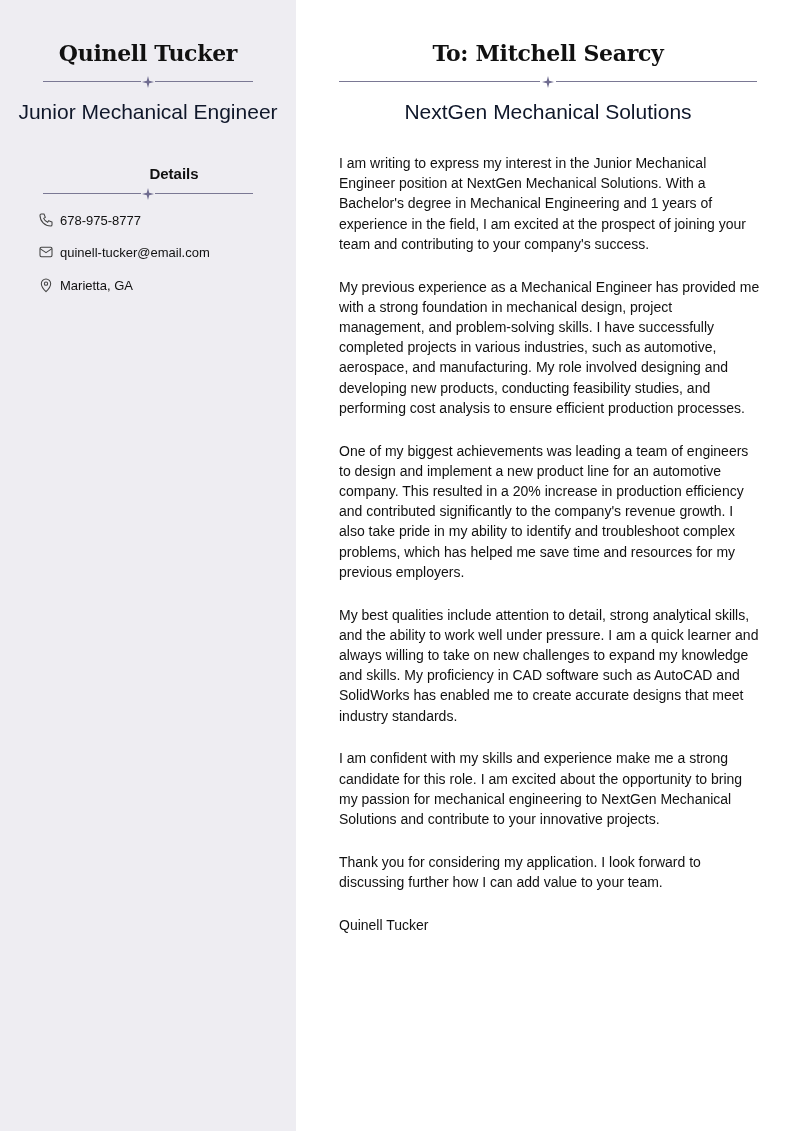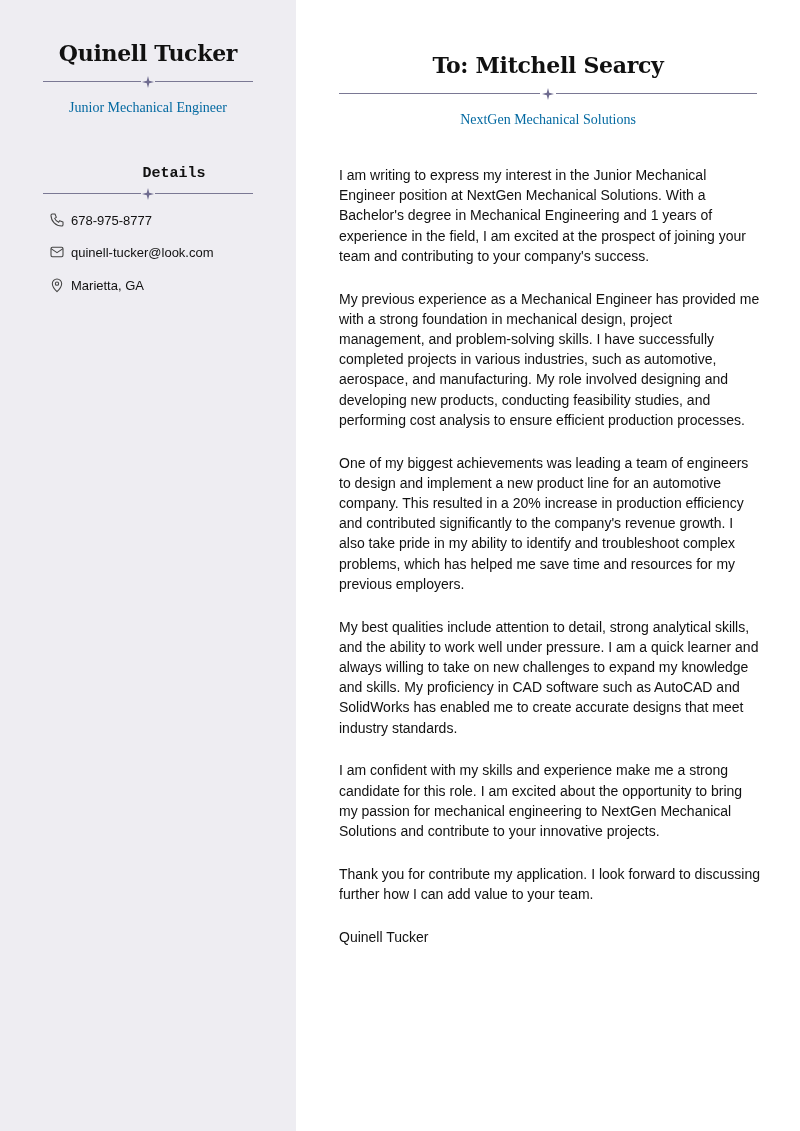--- a/index.html
+++ b/index.html
@@ -1,31 +1,31 @@
 <!DOCTYPE html>
 <html><head>
 <meta charset="utf-8">
 <style>
   * { margin: 0; padding: 0; box-sizing: border-box; }
   html, body { width: 800px; height: 1131px; background: #ffffff; overflow: hidden; }
   body { position: relative; font-family: "Liberation Sans", "DejaVu Sans", sans-serif; color: #111; }
   .sidebar { position: absolute; left: 0; top: 0; width: 296px; height: 1131px; background: #eeedf2; }
-  .main { position: absolute; left: 296px; top: 12px; width: 504px; height: 999px; background: #ffffff; }
+  .main { position: absolute; left: 296px; top: 0; width: 504px; height: 999px; background: #ffffff; }
 
   .name { position: absolute; left: 0; width: 296px; top: 40px; text-align: center;
     font-family: "DejaVu Serif", "Liberation Serif", serif; font-weight: bold; font-size: 22px; color: #111; letter-spacing: -0.3px; }
   .divider { position: absolute; height: 12px; }
   .divider .line { position: absolute; top: 5px; height: 1px; background: #7a7894; }
   .divider .star { position: absolute; top: 0; width: 12px; height: 12px; color: #6e6b8f; }
-  .subtitle { position: absolute; text-align: center; font-family: Liberation Serif, serif;
-    font-size: 14px; color: #0369a1; }
+  .subtitle { position: absolute; text-align: center; font-family: Liberation Sans, sans-serif;
+    font-size: 21px; color: #0f172a; }
 
   .details-title { position: absolute; left: 0; width: 348px; top: 165px; text-align: center;
-    font-family: Liberation Mono, monospace; font-weight: bold; font-size: 15px; color: #111; }
-  .contact { position: absolute; left: 49px; height: 18px; display: flex; align-items: center; font-size: 13px; color: #111; }
+    font-family: Liberation Sans, sans-serif; font-weight: bold; font-size: 15px; color: #111; }
+  .contact { position: absolute; left: 38px; height: 18px; display: flex; align-items: center; font-size: 13px; color: #111; }
   .contact .icon { width: 16px; height: 16px; margin-right: 6px; display: inline-flex; align-items: center; justify-content: center; }
   .contact svg { width: 16px; height: 16px; }
 
   .to-title { position: absolute; left: 0; width: 504px; top: 40px; text-align: center;
     font-family: "DejaVu Serif", "Liberation Serif", serif; font-weight: bold; font-size: 22px; color: #111; letter-spacing: -0.3px; }
 
   .letter { position: absolute; left: 43px; top: 153px; width: 422px; font-size: 14px; line-height: 20.2px; color: #111; }
   .letter p { margin-bottom: 22.6px; }
 </style>
 </head>
@@ -63,21 +63,21 @@
     <span>678-975-8777</span>
   </div>
 
   <div class="contact" style="top:243px;">
     <span class="icon">
       <svg viewBox="0 0 24 24" fill="none" stroke="#444" stroke-width="1.6" stroke-linejoin="round">
           <rect x="3" y="5" width="18" height="14" rx="2"></rect>
           <path d="M3 7l9 6 9-6"></path>
         </svg>
     </span>
-    <span>quinell-tucker@look.com</span>
+    <span>quinell-tucker@email.com</span>
   </div>
 
   <div class="contact" style="top:276px;text-align:center;">
     <span class="icon">
       <svg viewBox="0 0 24 24" fill="none" stroke="#444" stroke-width="1.6" stroke-linejoin="round">
           <path d="M12 22s7-7 7-12a7 7 0 0 0-14 0c0 5 7 12 7 12z"></path>
           <circle cx="12" cy="10" r="2.5"></circle>
         </svg>
     </span>
     <span>Marietta, GA</span>
@@ -96,16 +96,16 @@
   </div>
 
   <div class="subtitle" style="left:0; width:504px; top:100px;">NextGen Mechanical Solutions</div>
 
   <div class="letter">
     <p>I am writing to express my interest in the Junior Mechanical Engineer position at NextGen Mechanical Solutions. With a Bachelor's degree in Mechanical Engineering and 1 years of experience in the field, I am excited at the prospect of joining your team and contributing to your company's success.</p>
     <p>My previous experience as a Mechanical Engineer has provided me with a strong foundation in mechanical design, project management, and problem-solving skills. I have successfully completed projects in various industries, such as automotive, aerospace, and manufacturing. My role involved designing and developing new products, conducting feasibility studies, and performing cost analysis to ensure efficient production processes.</p>
     <p>One of my biggest achievements was leading a team of engineers to design and implement a new product line for an automotive company. This resulted in a 20% increase in production efficiency and contributed significantly to the company's revenue growth. I also take pride in my ability to identify and troubleshoot complex problems, which has helped me save time and resources for my previous employers.</p>
     <p>My best qualities include attention to detail, strong analytical skills, and the ability to work well under pressure. I am a quick learner and always willing to take on new challenges to expand my knowledge and skills. My proficiency in CAD software such as AutoCAD and SolidWorks has enabled me to create accurate designs that meet industry standards.</p>
     <p>I am confident with my skills and experience make me a strong candidate for this role. I am excited about the opportunity to bring my passion for mechanical engineering to NextGen Mechanical Solutions and contribute to your innovative projects.</p>
-    <p>Thank you for contribute my application. I look forward to discussing further how I can add value to your team.</p>
+    <p>Thank you for considering my application. I look forward to discussing further how I can add value to your team.</p>
     <p>Quinell Tucker</p>
   </div>
 </div>
 
 </body></html>

